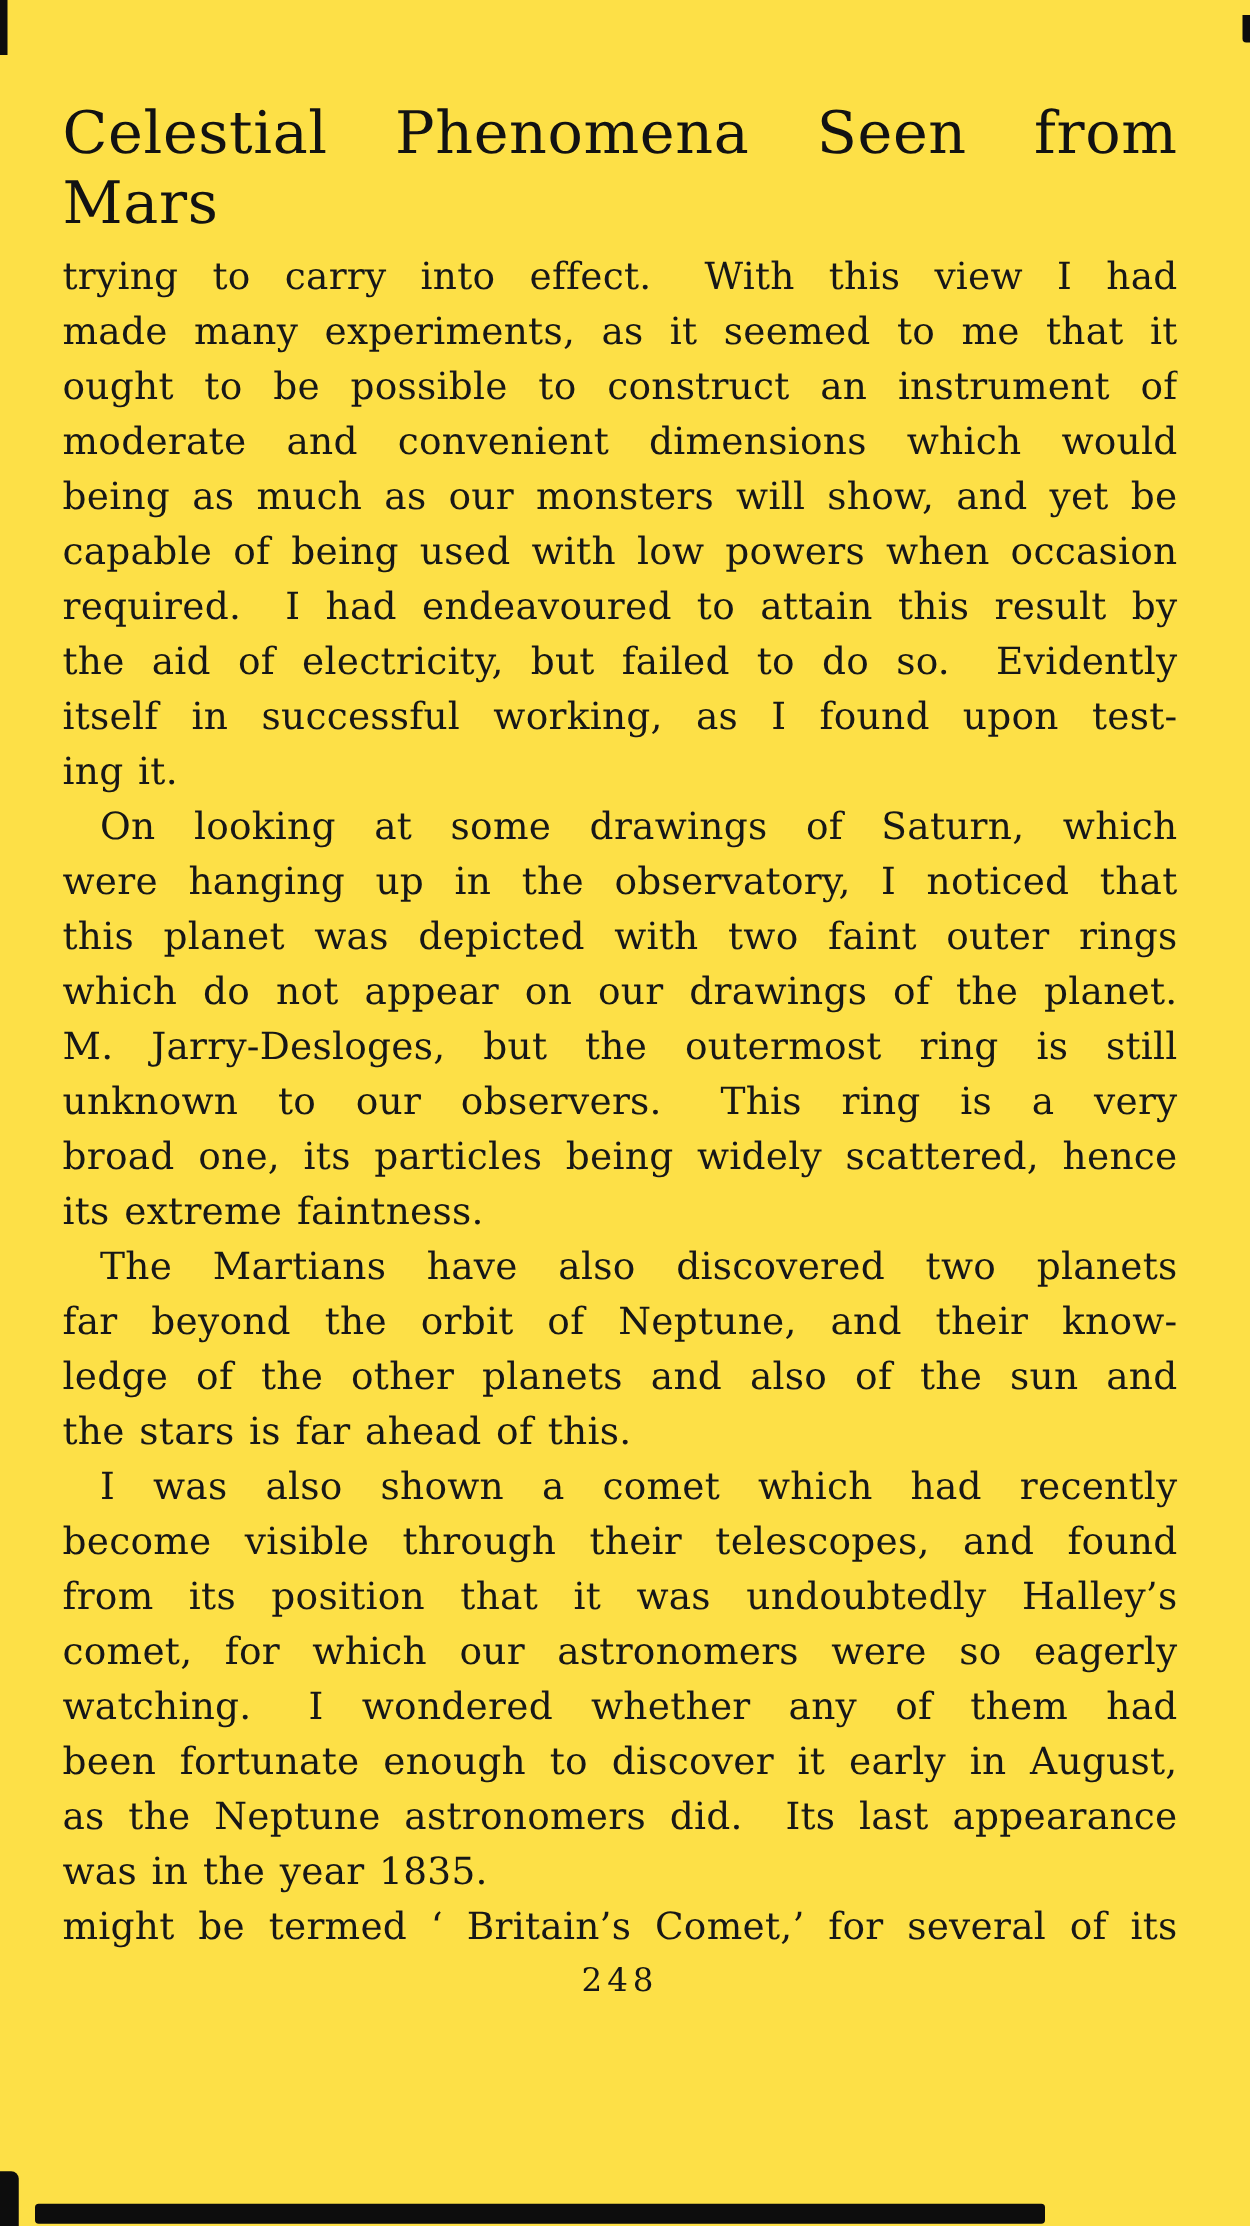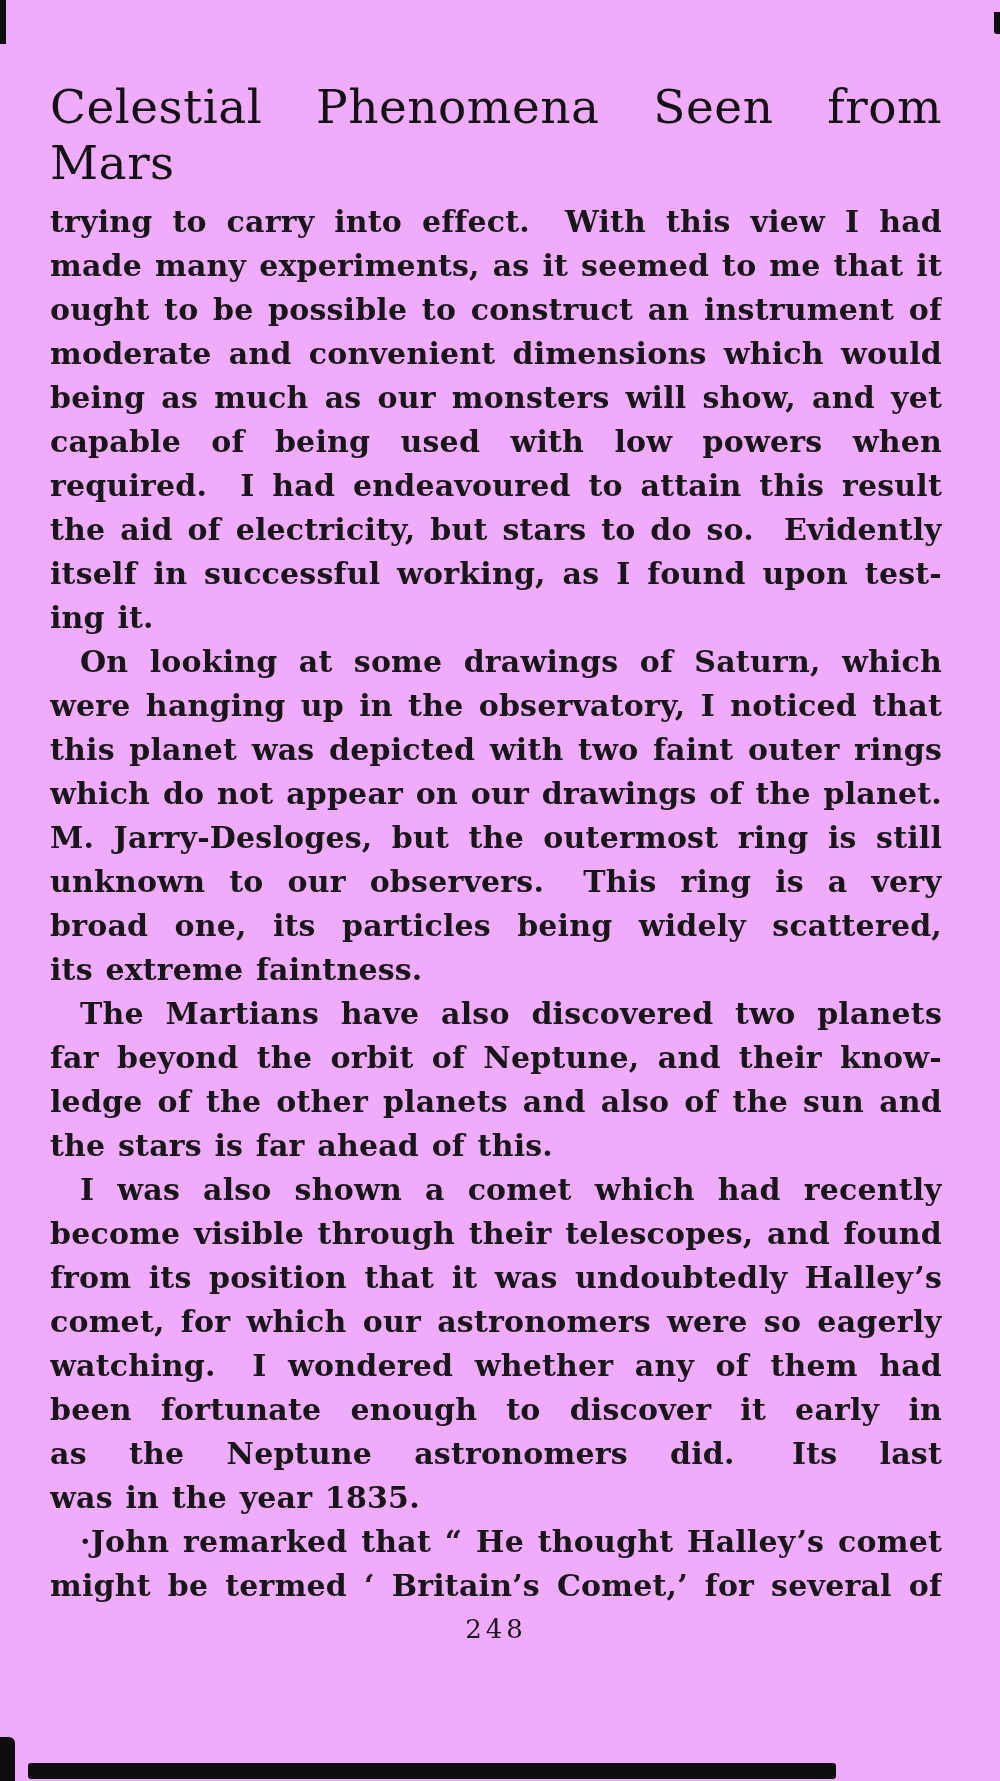--- a/index.html
+++ b/index.html
@@ -4,21 +4,21 @@
 <style>
   html, body {
     margin: 0;
     padding: 0;
     background: #ffffff;
   }
   .page {
     position: relative;
     width: 1000px;
     height: 1781px;
-    background: #f0abfc;
+    background: #fde047;
     overflow: hidden;
     font-family: "DejaVu Serif", "Liberation Serif", serif;
     color: #161616;
   }
   .content {
     position: absolute;
     left: 50px;
     top: 0;
     width: 892px;
   }
@@ -34,21 +34,20 @@
     white-space: normal;
     color: #121212;
   }
   .body-text {
     margin-top: 9px;
     font-size: 30px;
     line-height: 44px;
     letter-spacing: 0.2px;
     word-spacing: 2px;
     color: #171717;
-    font-weight: bold;
   }
   .line {
     text-align: justify;
     text-align-last: justify;
     height: 44px;
     overflow: hidden;
   }
   .line.indent {
     text-indent: 30px;
   }
@@ -79,21 +78,21 @@
   <div class="content">
     <h1 class="title">Celestial Phenomena Seen from Mars</h1>
     <div class="body-text">
         <div class="line">trying to carry into effect.  With this view I had</div>
         <div class="line">made many experiments, as it seemed to me that it</div>
         <div class="line">ought to be possible to construct an instrument of</div>
         <div class="line">moderate and convenient dimensions which would</div>
         <div class="line">being as much as our monsters will show, and yet be</div>
         <div class="line">capable of being used with low powers when occasion</div>
         <div class="line">required.  I had endeavoured to attain this result by</div>
-        <div class="line">the aid of electricity, but stars to do so.  Evidently</div>
+        <div class="line">the aid of electricity, but failed to do so.  Evidently</div>
         <div class="line">itself in successful working, as I found upon test-</div>
         <div class="line short">ing it.</div>
         <div class="line indent">On looking at some drawings of Saturn, which</div>
         <div class="line">were hanging up in the observatory, I noticed that</div>
         <div class="line">this planet was depicted with two faint outer rings</div>
         <div class="line">which do not appear on our drawings of the planet.</div>
         <div class="line">M. Jarry-Desloges, but the outermost ring is still</div>
         <div class="line">unknown to our observers.  This ring is a very</div>
         <div class="line">broad one, its particles being widely scattered, hence</div>
         <div class="line short">its extreme faintness.</div>
@@ -102,21 +101,20 @@
         <div class="line">ledge of the other planets and also of the sun and</div>
         <div class="line short">the stars is far ahead of this.</div>
         <div class="line indent">I was also shown a comet which had recently</div>
         <div class="line">become visible through their telescopes, and found</div>
         <div class="line">from its position that it was undoubtedly Halley’s</div>
         <div class="line">comet, for which our astronomers were so eagerly</div>
         <div class="line">watching.  I wondered whether any of them had</div>
         <div class="line">been fortunate enough to discover it early in August,</div>
         <div class="line">as the Neptune astronomers did.  Its last appearance</div>
         <div class="line short">was in the year 1835.</div>
-        <div class="line indent">·John remarked that “ He thought Halley’s comet</div>
         <div class="line">might be termed ‘ Britain’s Comet,’ for several of its</div>
       </div>
     <div class="page-number">248</div>
   </div>
   <div class="artifact top-left"></div>
   <div class="artifact top-right"></div>
   <div class="artifact bottom-left"></div>
   <div class="artifact bottom-bar"></div>
 </div>
 

